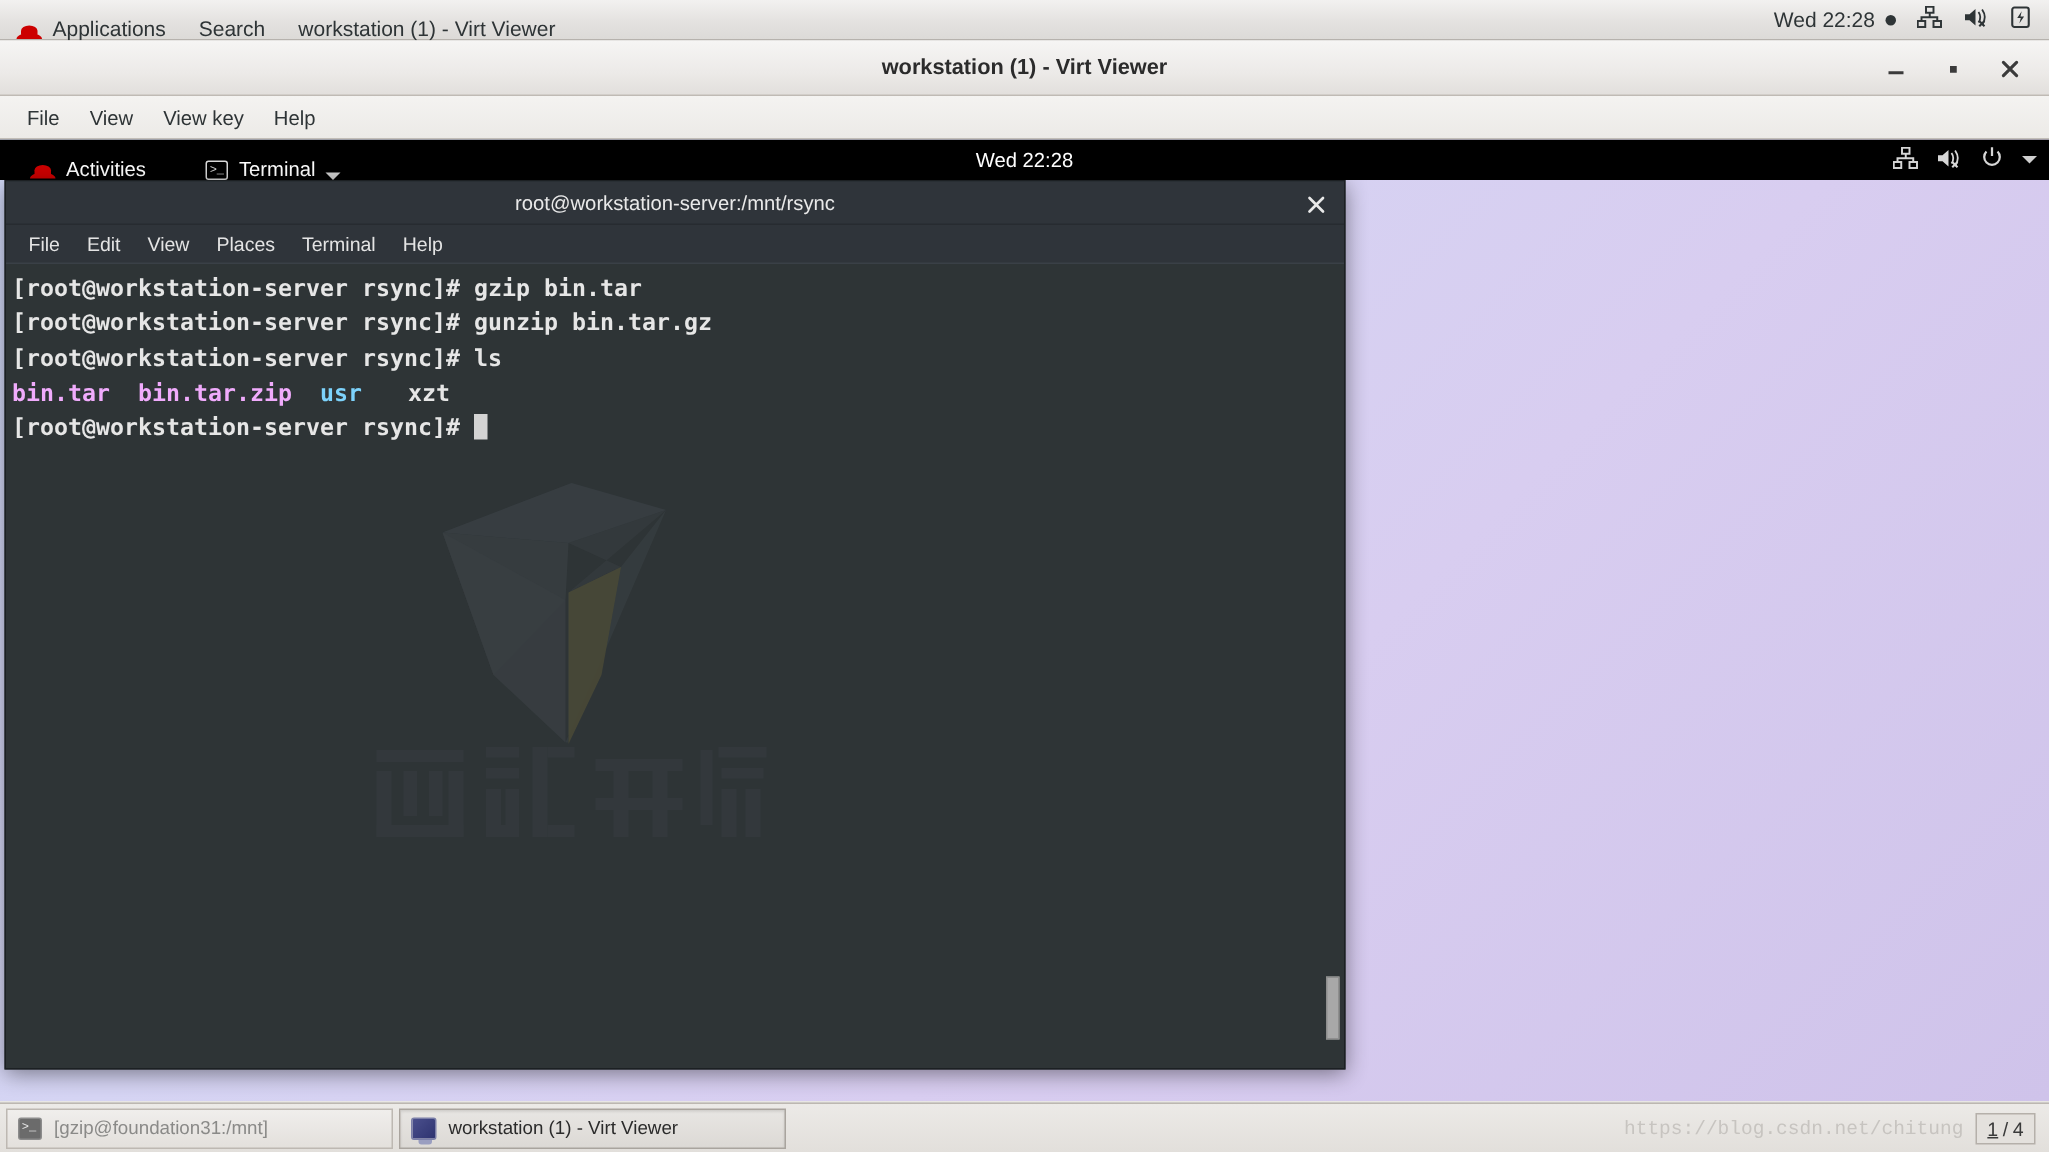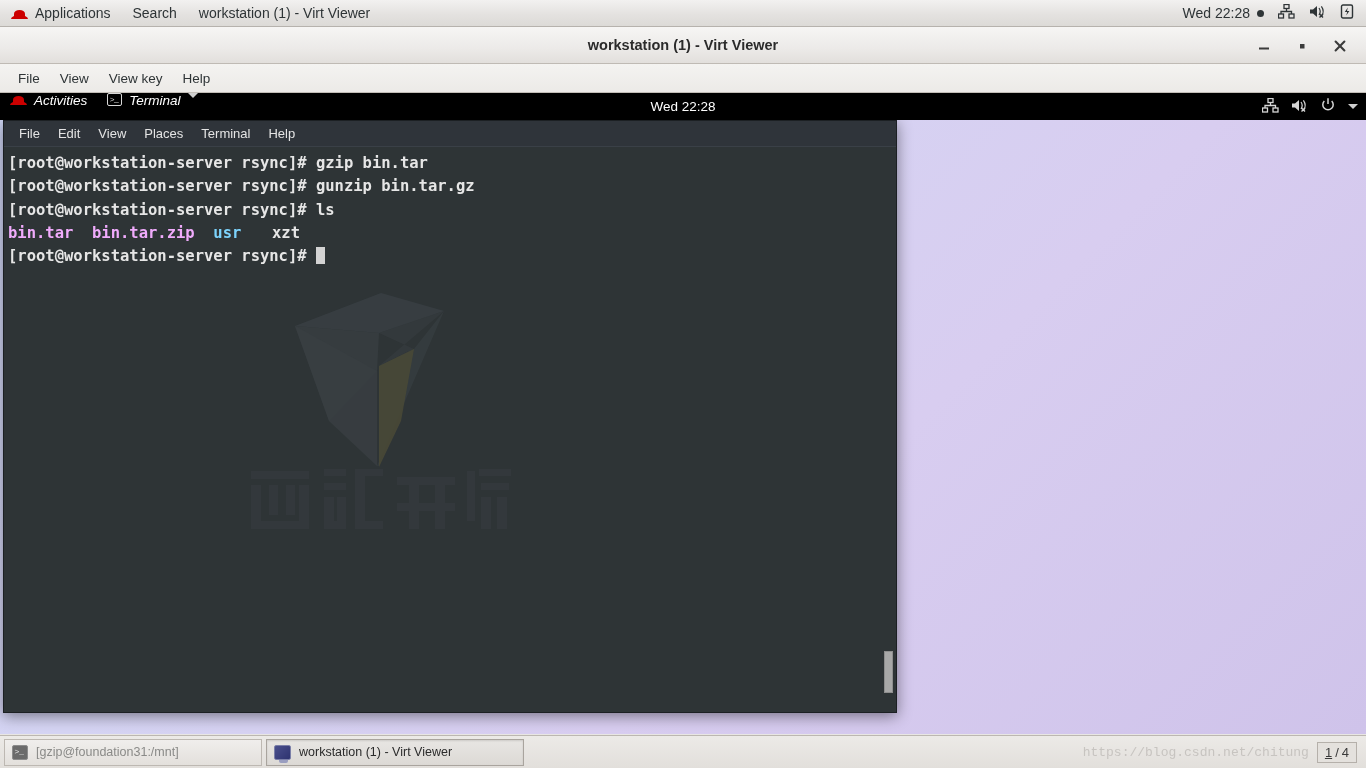--- a/index.html
+++ b/index.html
@@ -13,21 +13,21 @@
   
   .host-panel {
     position: absolute; top: 0; left: 0;
     width: 1366px; height: 27px;
     background: linear-gradient(to bottom, #f2f1f0 0%, #e4e2e0 55%, #dcdad7 100%);
     border-bottom: 1px solid #b6b2ad;
     display: flex; align-items: center;
     font-size: 14px; color: #2e3436;
   }
   .host-panel .hp-item {
-    display: flex; align-items: center; gap: 7px;
+    display: flex; align-items: flex-end; gap: 7px;
     padding: 0 11px; height: 27px;
     cursor: default;
   }
   .redhat-logo {
     width: 17px; height: 13px; position: relative; display: inline-block;
   }
   .redhat-logo .brim {
     position: absolute; bottom: 1px; left: 0; width: 17px; height: 4px;
     background: #cc0000; border-radius: 50% / 100% 100% 0 0;
   }
@@ -77,21 +77,21 @@
     width: 1366px; height: 641px;
     background: linear-gradient(135deg, #cfd6f5 0%, #d5d4f3 35%, #d8cdf0 62%, #cfc3ea 100%);
     overflow: hidden;
   }
   .guest-topbar {
     position: absolute; top: 0; left: 0; width: 1366px; height: 27px;
     background: #000;
     display: flex; align-items: center;
     color: #ffffff; font-size: 13.5px;
   }
-  .gt-item { display: flex; align-items: flex-start; gap: 7px; padding: 0 10px; height: 27px; cursor: default; font-style: italic;}
+  .gt-item { display: flex; align-items: flex-end; gap: 7px; padding: 0 20px; height: 27px; cursor: default;}
   .gt-item.activities { font-weight: normal; }
   .term-ico {
     width: 15px; height: 13px; border: 1.6px solid #d8d8d8; border-radius: 2px;
     display: inline-flex; align-items: center; justify-content: flex-start;
     font-size: 8px; color: #d8d8d8; padding-left: 1.5px; font-family: "Liberation Mono", monospace;
     line-height: 1;
   }
   .gt-clock {
     position: absolute; left: 0; right: 0; text-align: center;
     font-size: 13.5px; color: #fff; pointer-events: none;
@@ -345,20 +345,28 @@
             <path d="M4.3 4 a5.2 5.2 0 1 0 7.4 0" fill="none" stroke="#d6d6d6" stroke-width="1.5"></path>
             <path d="M8 1.2 V7" stroke="#d6d6d6" stroke-width="1.5"></path>
           </svg>
         </span>
         <span class="chev-down"></span>
       </div>
     </div>
 
     <div class="term-win">
 
+      <div class="term-titlebar">
+        <span class="term-title">root@workstation-server:/mnt/rsync</span>
+        <span class="term-close">
+          <svg width="13" height="13" viewBox="0 0 13 13">
+            <path d="M2 2 L11 11 M11 2 L2 11" stroke="#e9e9e9" stroke-width="1.8" stroke-linecap="round"></path>
+          </svg>
+        </span>
+      </div>
 
       <div class="term-menubar">
         <span class="tmi">File</span>
         <span class="tmi">Edit</span>
         <span class="tmi">View</span>
         <span class="tmi">Places</span>
         <span class="tmi">Terminal</span>
         <span class="tmi">Help</span>
       </div>
 

